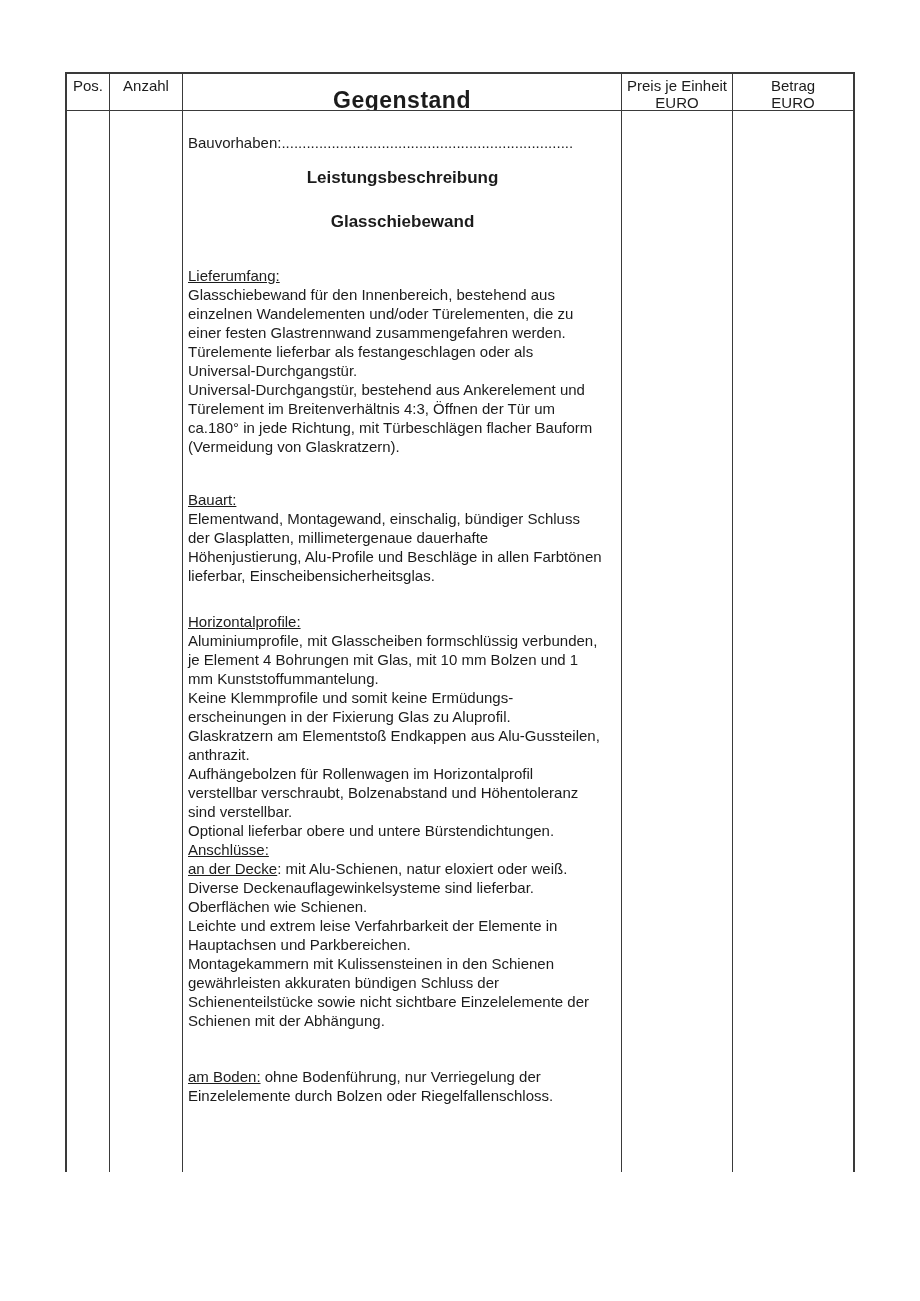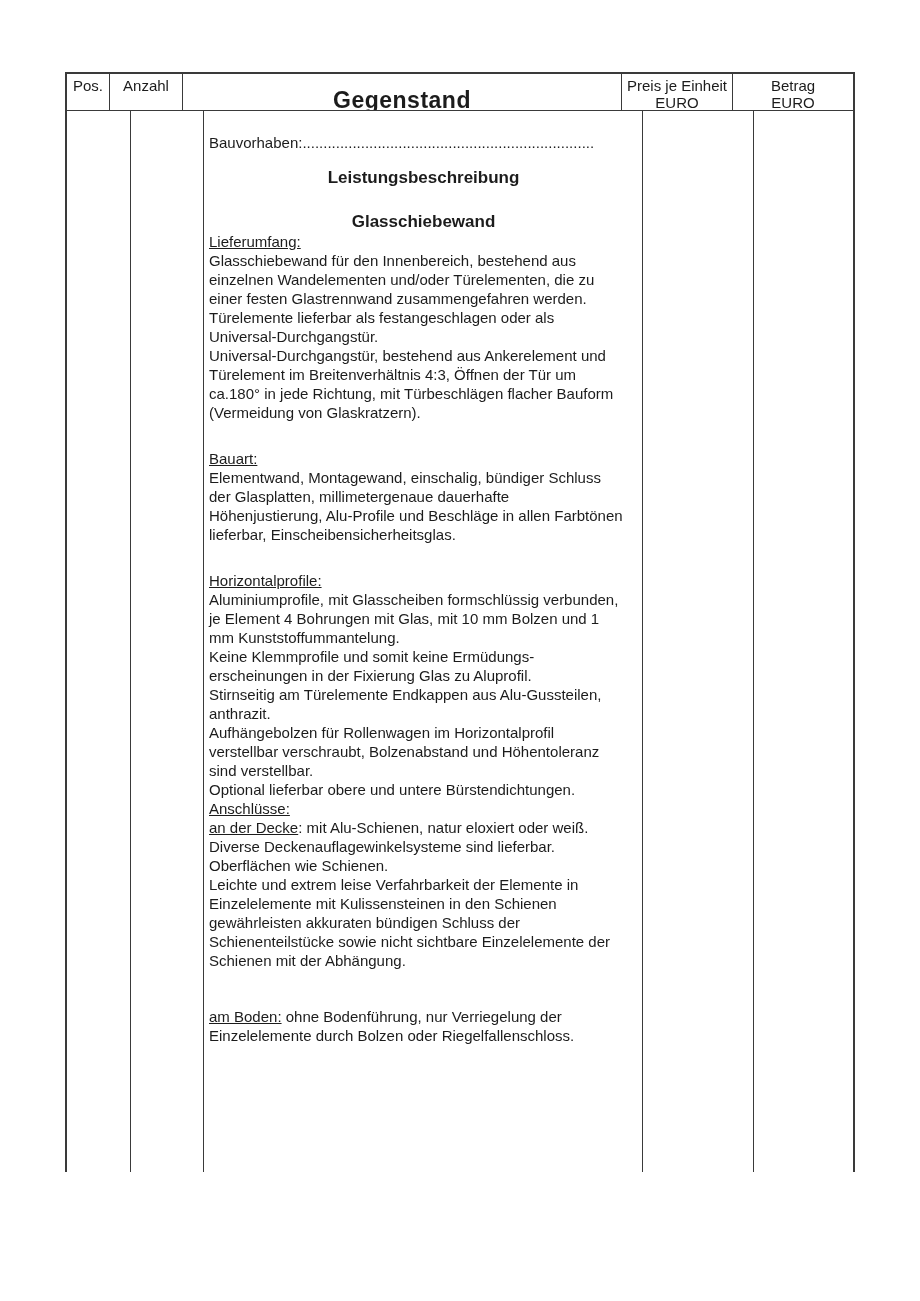--- a/index.html
+++ b/index.html
@@ -17,21 +17,20 @@
     border:2px solid #3a3a3a;
     display:flex; flex-direction:column;
   }
   .thead {
     display:grid; grid-template-columns:43px 73px 439px 111px 120px;
     height:37px; border-bottom:1px solid #3a3a3a; flex:0 0 auto;
   }
   .tbody {
     display:grid; grid-template-columns:43px 73px 439px 111px 120px;
     flex:1 1 auto;
-    padding-left:21px;
   }
   .cell { border-right:1px solid #3a3a3a; overflow:hidden; }
   .cell.last { border-right:none; }
 
   .th {
     display:flex; flex-direction:column; align-items:center;
     padding-top:3px; font-size:15px; line-height:17px; text-align:center;
   }
   .th.big {
     justify-content:center; padding-top:16px;
@@ -40,22 +39,22 @@
 
   .content {
     padding:0 4px 0 5px;
     font-size:15px; line-height:19px;
   }
   .bauvorhaben { margin-top:22px; white-space:nowrap; }
   .title { text-align:center; font-weight:bold; font-size:17px; line-height:20px; }
   .title.t1 { margin-top:16px; }
   .title.t2 { margin-top:24px; }
 
-  #sections .sec:nth-child(1){ }
-  #sections .sec:nth-child(2){ margin-top:27px; }
+  #sections .sec:nth-child(1){ margin-top:34px; }
+  #sections .sec:nth-child(2){ margin-top:34px; }
   #sections .sec:nth-child(3){ margin-top:27px; }
   #sections .sec:nth-child(4){ }
   #sections .sec:nth-child(5){ margin-top:37px; }
 
   .line { min-height:19px; }
   .u { text-decoration:underline; }
 
   .footer-code {
     position:absolute; left:861px; top:1246px;
     font-size:11.5px; color:#2a2a2a;
@@ -115,34 +114,35 @@
               <div class="line">Höhenjustierung, Alu-Profile und Beschläge in allen Farbtönen</div>
               <div class="line">lieferbar, Einscheibensicherheitsglas.</div>
             </div>
             <div class="sec">
               <div class="line"><span class="u">Horizontalprofile:</span></div>
               <div class="line">Aluminiumprofile, mit Glasscheiben formschlüssig verbunden,</div>
               <div class="line">je Element 4 Bohrungen mit Glas, mit 10 mm Bolzen und 1</div>
               <div class="line">mm Kunststoffummantelung.</div>
               <div class="line">Keine Klemmprofile und somit keine Ermüdungs-</div>
               <div class="line">erscheinungen in der Fixierung Glas zu Aluprofil.</div>
-              <div class="line">Stirnseitig am Türelemente Endkappen aus Alu-Gussteilen,</div>
+              <div class="line">Glaskratzern am Elementstoß Endkappen aus Alu-Gussteilen,</div>
               <div class="line">anthrazit.</div>
               <div class="line">Aufhängebolzen für Rollenwagen im Horizontalprofil</div>
               <div class="line">verstellbar verschraubt, Bolzenabstand und Höhentoleranz</div>
               <div class="line">sind verstellbar.</div>
               <div class="line">Optional lieferbar obere und untere Bürstendichtungen.</div>
             </div>
             <div class="sec">
               <div class="line"><span class="u">Anschlüsse:</span></div>
               <div class="line"><span class="u">an der Decke</span>: mit Alu-Schienen, natur eloxiert oder weiß.</div>
               <div class="line">Diverse Deckenauflagewinkelsysteme sind lieferbar.</div>
               <div class="line">Oberflächen wie Schienen.</div>
               <div class="line">Leichte und extrem leise Verfahrbarkeit der Elemente in</div>
-              <div class="line">Einzelelemente mit Kulissensteinen in den Schienen</div>
+              <div class="line">Hauptachsen und Parkbereichen.</div>
+              <div class="line">Montagekammern mit Kulissensteinen in den Schienen</div>
               <div class="line">gewährleisten akkuraten bündigen Schluss der</div>
               <div class="line">Schienenteilstücke sowie nicht sichtbare Einzelelemente der</div>
               <div class="line">Schienen mit der Abhängung.</div>
             </div>
             <div class="sec">
               <div class="line"><span class="u">am Boden:</span> ohne Bodenführung, nur Verriegelung der</div>
               <div class="line">Einzelelemente durch Bolzen oder Riegelfallenschloss.</div>
             </div>
           </div>
       </div>

